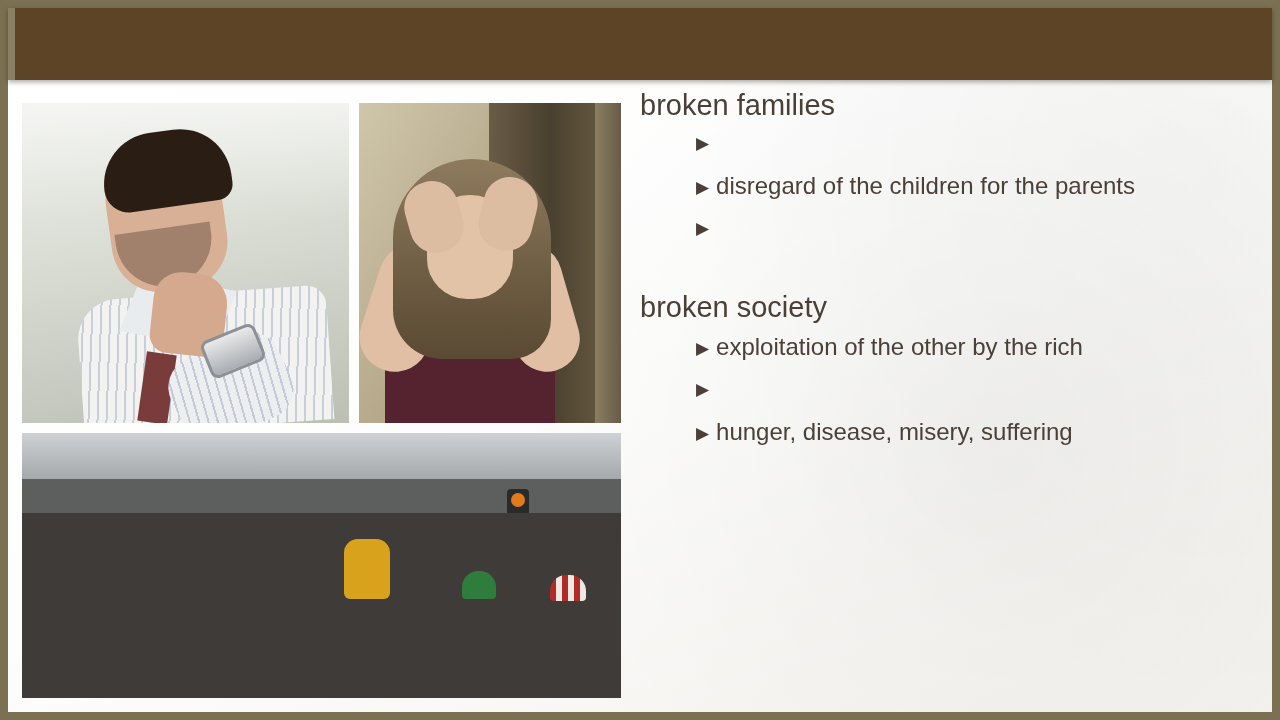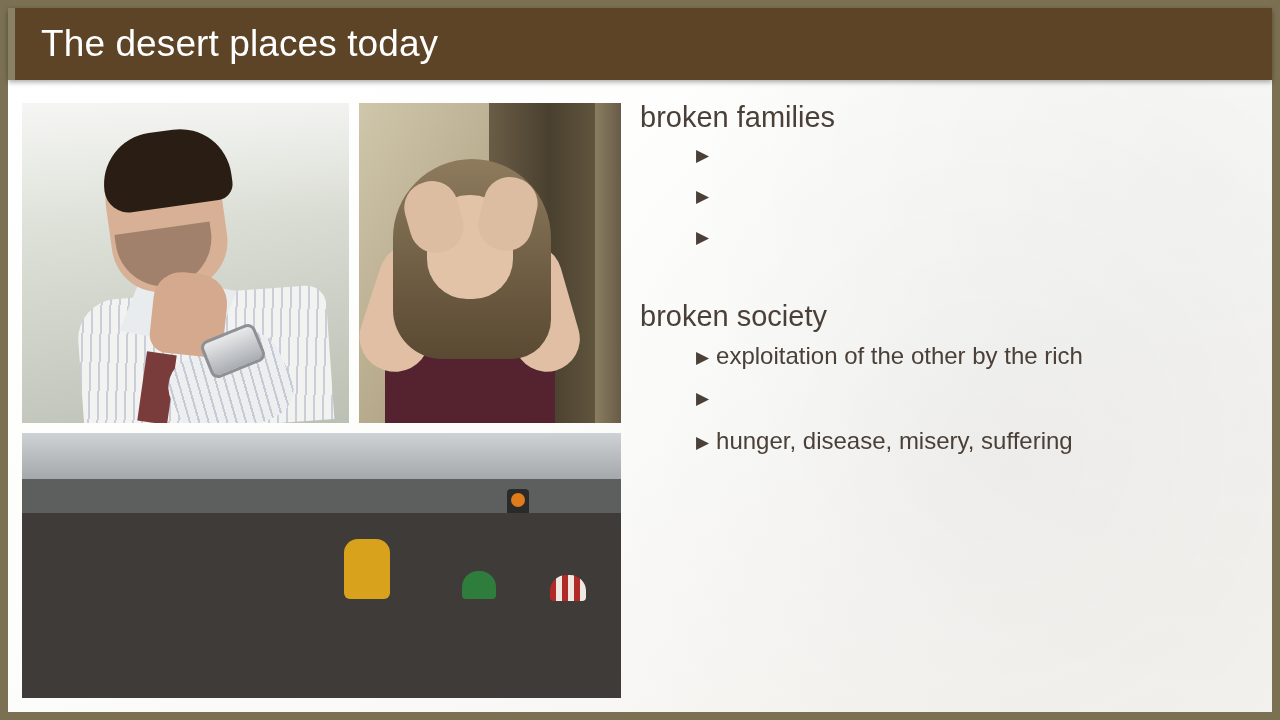--- a/index.html
+++ b/index.html
@@ -254,21 +254,21 @@
   .c-red {
     position: absolute; left: 528px; top: 142px; width: 36px; height: 26px;
     background: repeating-linear-gradient(90deg, #b02a28 0 6px, #efe9e2 6px 12px);
     border-radius: 16px 16px 4px 4px;
   }
 
   
   .text-col {
     position: absolute;
     left: 640px;
-    top: 100px;
+    top: 88px;
     width: 600px;
   }
   .head {
     color: #4b4038;
     font-size: 29px;
     line-height: 34px;
     margin: 0 0 2px 0;
     font-weight: 400;
     white-space: nowrap;
   }
@@ -294,21 +294,20 @@
 </head>
 <body>
 
 <div class="slide">
   <div class="slide-inner">
     <div class="body-bg"></div>
   </div>
 
   <div class="title-bar">
     <div class="title-accent"></div>
-    <div class="title-text">The desert places today</div>
   </div>
 
   <div class="img-grid">
 
     <div class="photo photo-man">
       <div class="m-bg-blur"></div>
       <div class="m-shirt"></div>
       <div class="m-tie"></div>
       <div class="m-arm"></div>
       <div class="m-collar"></div>
@@ -349,20 +348,21 @@
 
   <div class="text-col">
 
     <div class="head">broken families</div>
 
     <div class="bullet">
       <span class="tri">▶</span>
     </div>
     <div class="bullet">
       <span class="tri">▶</span>
+      <span>disregard of the children for the parents</span>
     </div>
     <div class="bullet">
       <span class="tri">▶</span>
     </div>
 
     <div class="head second">broken society</div>
 
     <div class="bullet">
       <span class="tri">▶</span>
       <span>exploitation of the other by the rich</span>

